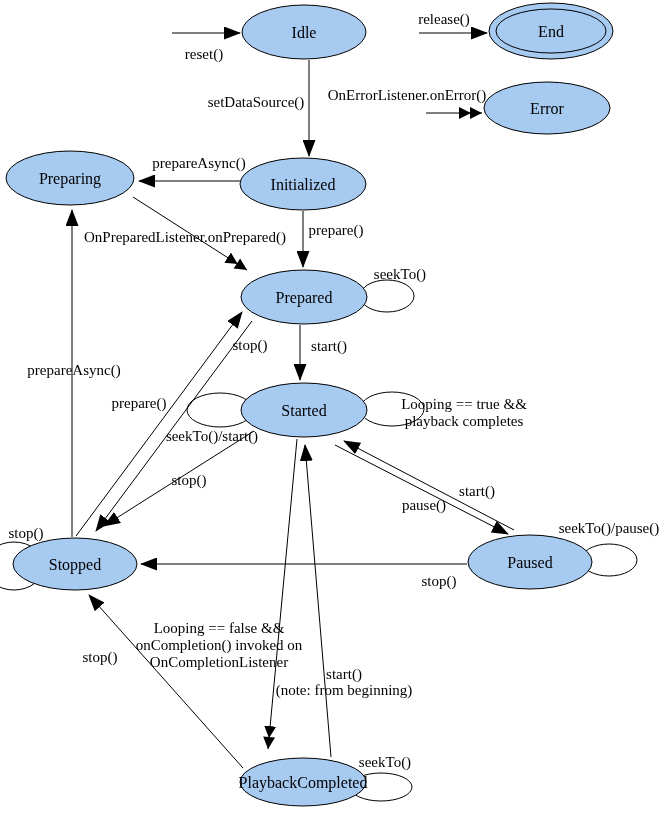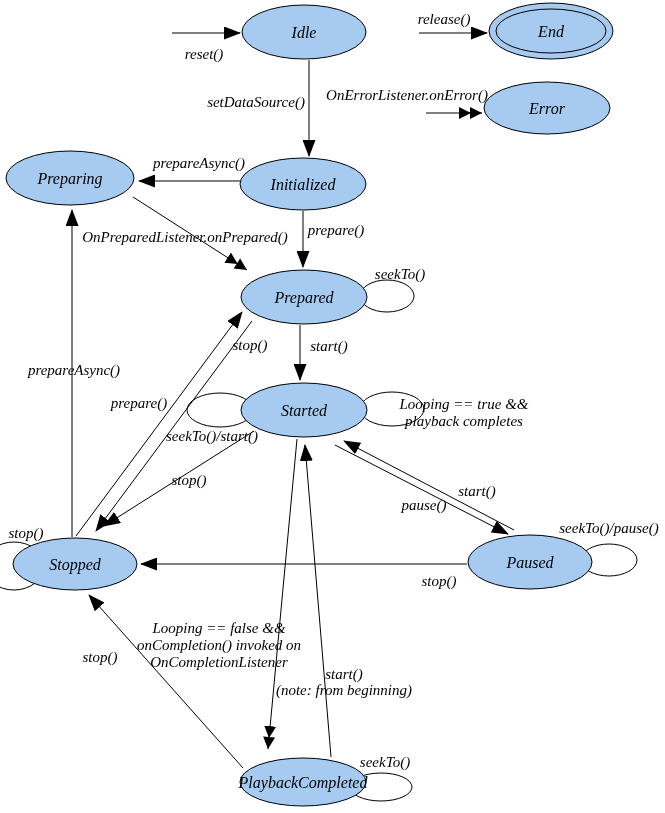--- a/index.html
+++ b/index.html
@@ -8,21 +8,20 @@
     background: #ffffff;
     width: 665px;
     height: 813px;
     overflow: hidden;
   }
   .canvas {
     position: relative;
     width: 665px;
     height: 813px;
     background: #ffffff;
-    font-style: italic;
   }
   svg text {
     font-family: "Liberation Serif", "DejaVu Serif", serif;
     fill: #000000;
   }
   .state-label { font-size: 16px; }
   .edge-label  { font-size: 15px; }
   .edge-line   { stroke: #000000; stroke-width: 1; fill: none; }
   .self-loop   { stroke: #000000; stroke-width: 1; fill: none; }
   .state-shape { stroke: #000000; stroke-width: 1; }

